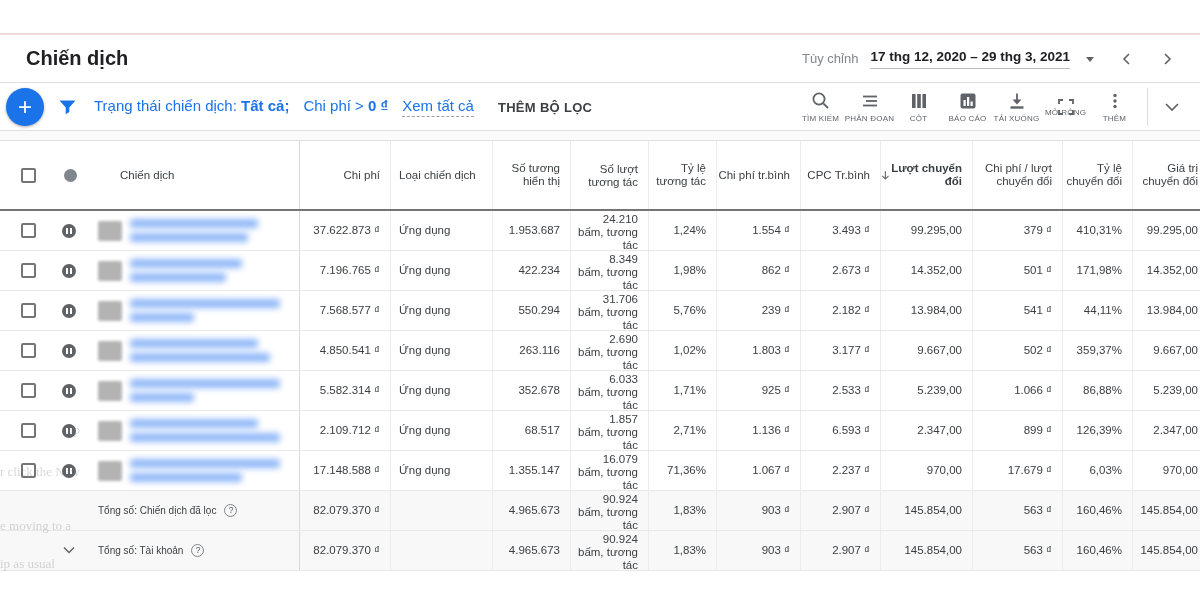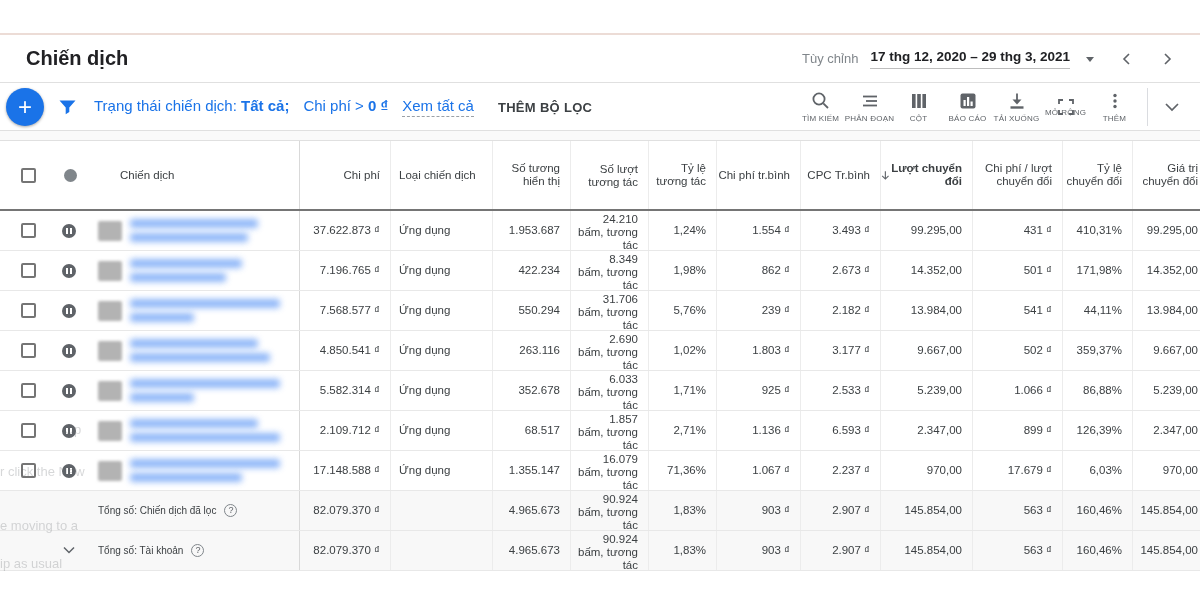--- a/index.html
+++ b/index.html
@@ -3,21 +3,21 @@
 <meta charset="utf-8">
 <style>
   * { box-sizing: border-box; margin: 0; padding: 0; }
   html,body { width:1200px; height:613px; }
   body {
     font-family: "Liberation Sans","DejaVu Sans",sans-serif;
     background:#ffffff; color:#3c4043; position:relative; overflow:hidden;
     font-size:11.5px;
   }
   
-  .ghost { position:absolute; color:#5f6368; opacity:.25; font-size:13px; white-space:nowrap; z-index:5; }
+  .ghost { position:absolute; color:#5f6368; opacity:.25; font-size:13px; white-space:nowrap; z-index:5;font-family:Liberation Serif, serif; }
 
   
   .top-line { position:absolute; top:33px; left:0; width:1200px; height:2px; background:#ecdcd6; }
 
   
   .title-bar { position:absolute; top:35px; left:0; width:1200px; height:48px;
     background:#fff; border-bottom:1px solid #e0e0e0; display:flex; align-items:center; padding:0 26px; z-index:2;}
   .page-title { font-size:20px; font-weight:600; color:#212124; }
   .date-group { margin-left:auto; display:flex; align-items:center; }
   .date-label { font-size:13px; color:#80868b; margin-right:12px; }
@@ -242,21 +242,21 @@
           </span>
     </div>
     <div class="cell c-cost">37.622.873 ₫</div>
     <div class="cell c-type left vline">Ứng dụng</div>
     <div class="cell c-impr vline">1.953.687</div>
     <div class="cell c-inter vline"><span class="iv">24.210</span><span class="iu">bấm, tương tác</span></div>
     <div class="cell c-rate vline">1,24%</div>
     <div class="cell c-avg vline">1.554 ₫</div>
     <div class="cell c-cpc vline">3.493 ₫</div>
     <div class="cell c-conv vline">99.295,00</div>
-    <div class="cell c-costconv vline">431 ₫</div>
+    <div class="cell c-costconv vline">379 ₫</div>
     <div class="cell c-convrate vline">410,31%</div>
     <div class="cell c-convval vline">99.295,00</div>
   </div>
 
   <div class="trow">
     <div class="cell c-check">
           <span class="checkbox"></span>
         </div>
     <div class="cell c-status">
           <span class="pause-icon"></span>

